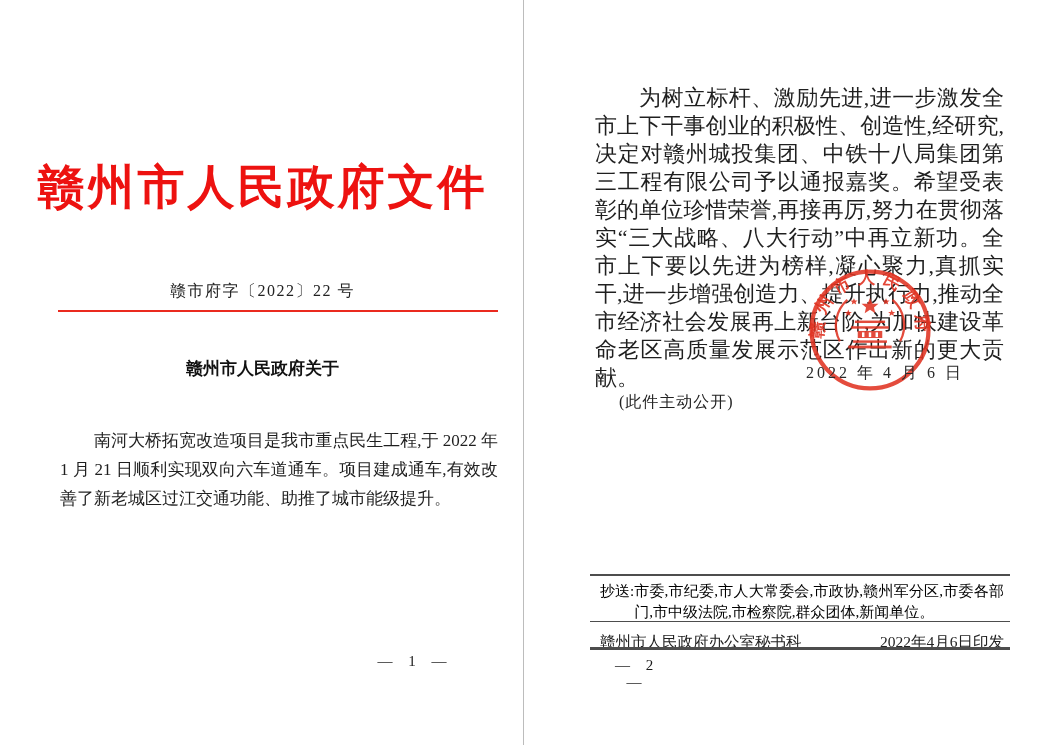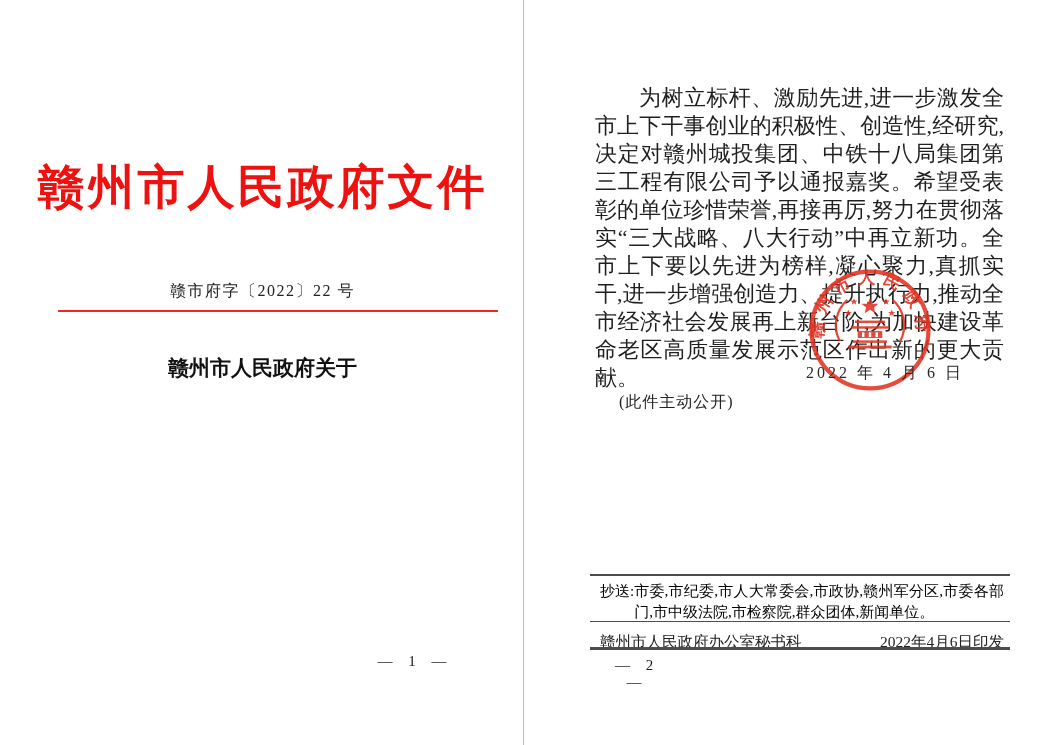--- a/index.html
+++ b/index.html
@@ -23,21 +23,21 @@
     font-size:47px;font-weight:bold;color:var(--red);
     letter-spacing:3px;white-space:nowrap;
   }
   .doc-number{
     left:30px;top:281px;width:465px;text-align:center;
     font-size:16px;letter-spacing:1.5px;color:#222;
   }
   .red-rule{left:58px;top:310px;width:440px;height:2px;background:#ea2a1f;}
   .doc-title{
     left:40px;top:354px;width:445px;text-align:center;
-    font-size:21px;font-weight:bold;line-height:29px;color:#111;
+    font-size:17px;font-weight:bold;line-height:29px;color:#111;
   }
   .body-1{
     left:60px;top:426px;width:438px;
     font-size:17px;line-height:29px;text-align:justify;text-justify:inter-ideograph;
   }
   .body-1 p{margin:0;text-indent:2em;}
   .body-1 .salutation{text-indent:0;}
   .pageno-1{left:330px;top:653px;width:170px;text-align:center;
     font-size:15px;letter-spacing:6px;color:#1a1a1a;}
 
@@ -77,20 +77,21 @@
 <div>
   <div class="abs gov-header">赣州市人民政府文件</div>
   <div class="abs doc-number">赣市府字〔2022〕22 号</div>
   <div class="abs red-rule"></div>
 
   <div class="abs doc-title">
     <div>赣州市人民政府关于</div>
   </div>
 
   <div class="abs body-1">
+    <p>南河大桥拓宽改造项目是我市重点民生工程,于 2022 年 1 月 21 日顺利实现双向六车道通车。项目建成通车,有效改善了新老城区过江交通功能、助推了城市能级提升。</p>
   </div>
 
   <div class="abs pageno-1">— 1 —</div>
 </div>
 
 <div>
   <div class="abs body-2">
     <p>为树立标杆、激励先进,进一步激发全市上下干事创业的积极性、创造性,经研究,决定对赣州城投集团、中铁十八局集团第三工程有限公司予以通报嘉奖。希望受表彰的单位珍惜荣誉,再接再厉,努力在贯彻落实“三大战略、八大行动”中再立新功。全市上下要以先进为榜样,凝心聚力,真抓实干,进一步增强创造力、提升执行力,推动全市经济社会发展再上新台阶,为加快建设革命老区高质量发展示范区作出新的更大贡献。</p>
   </div>
 

